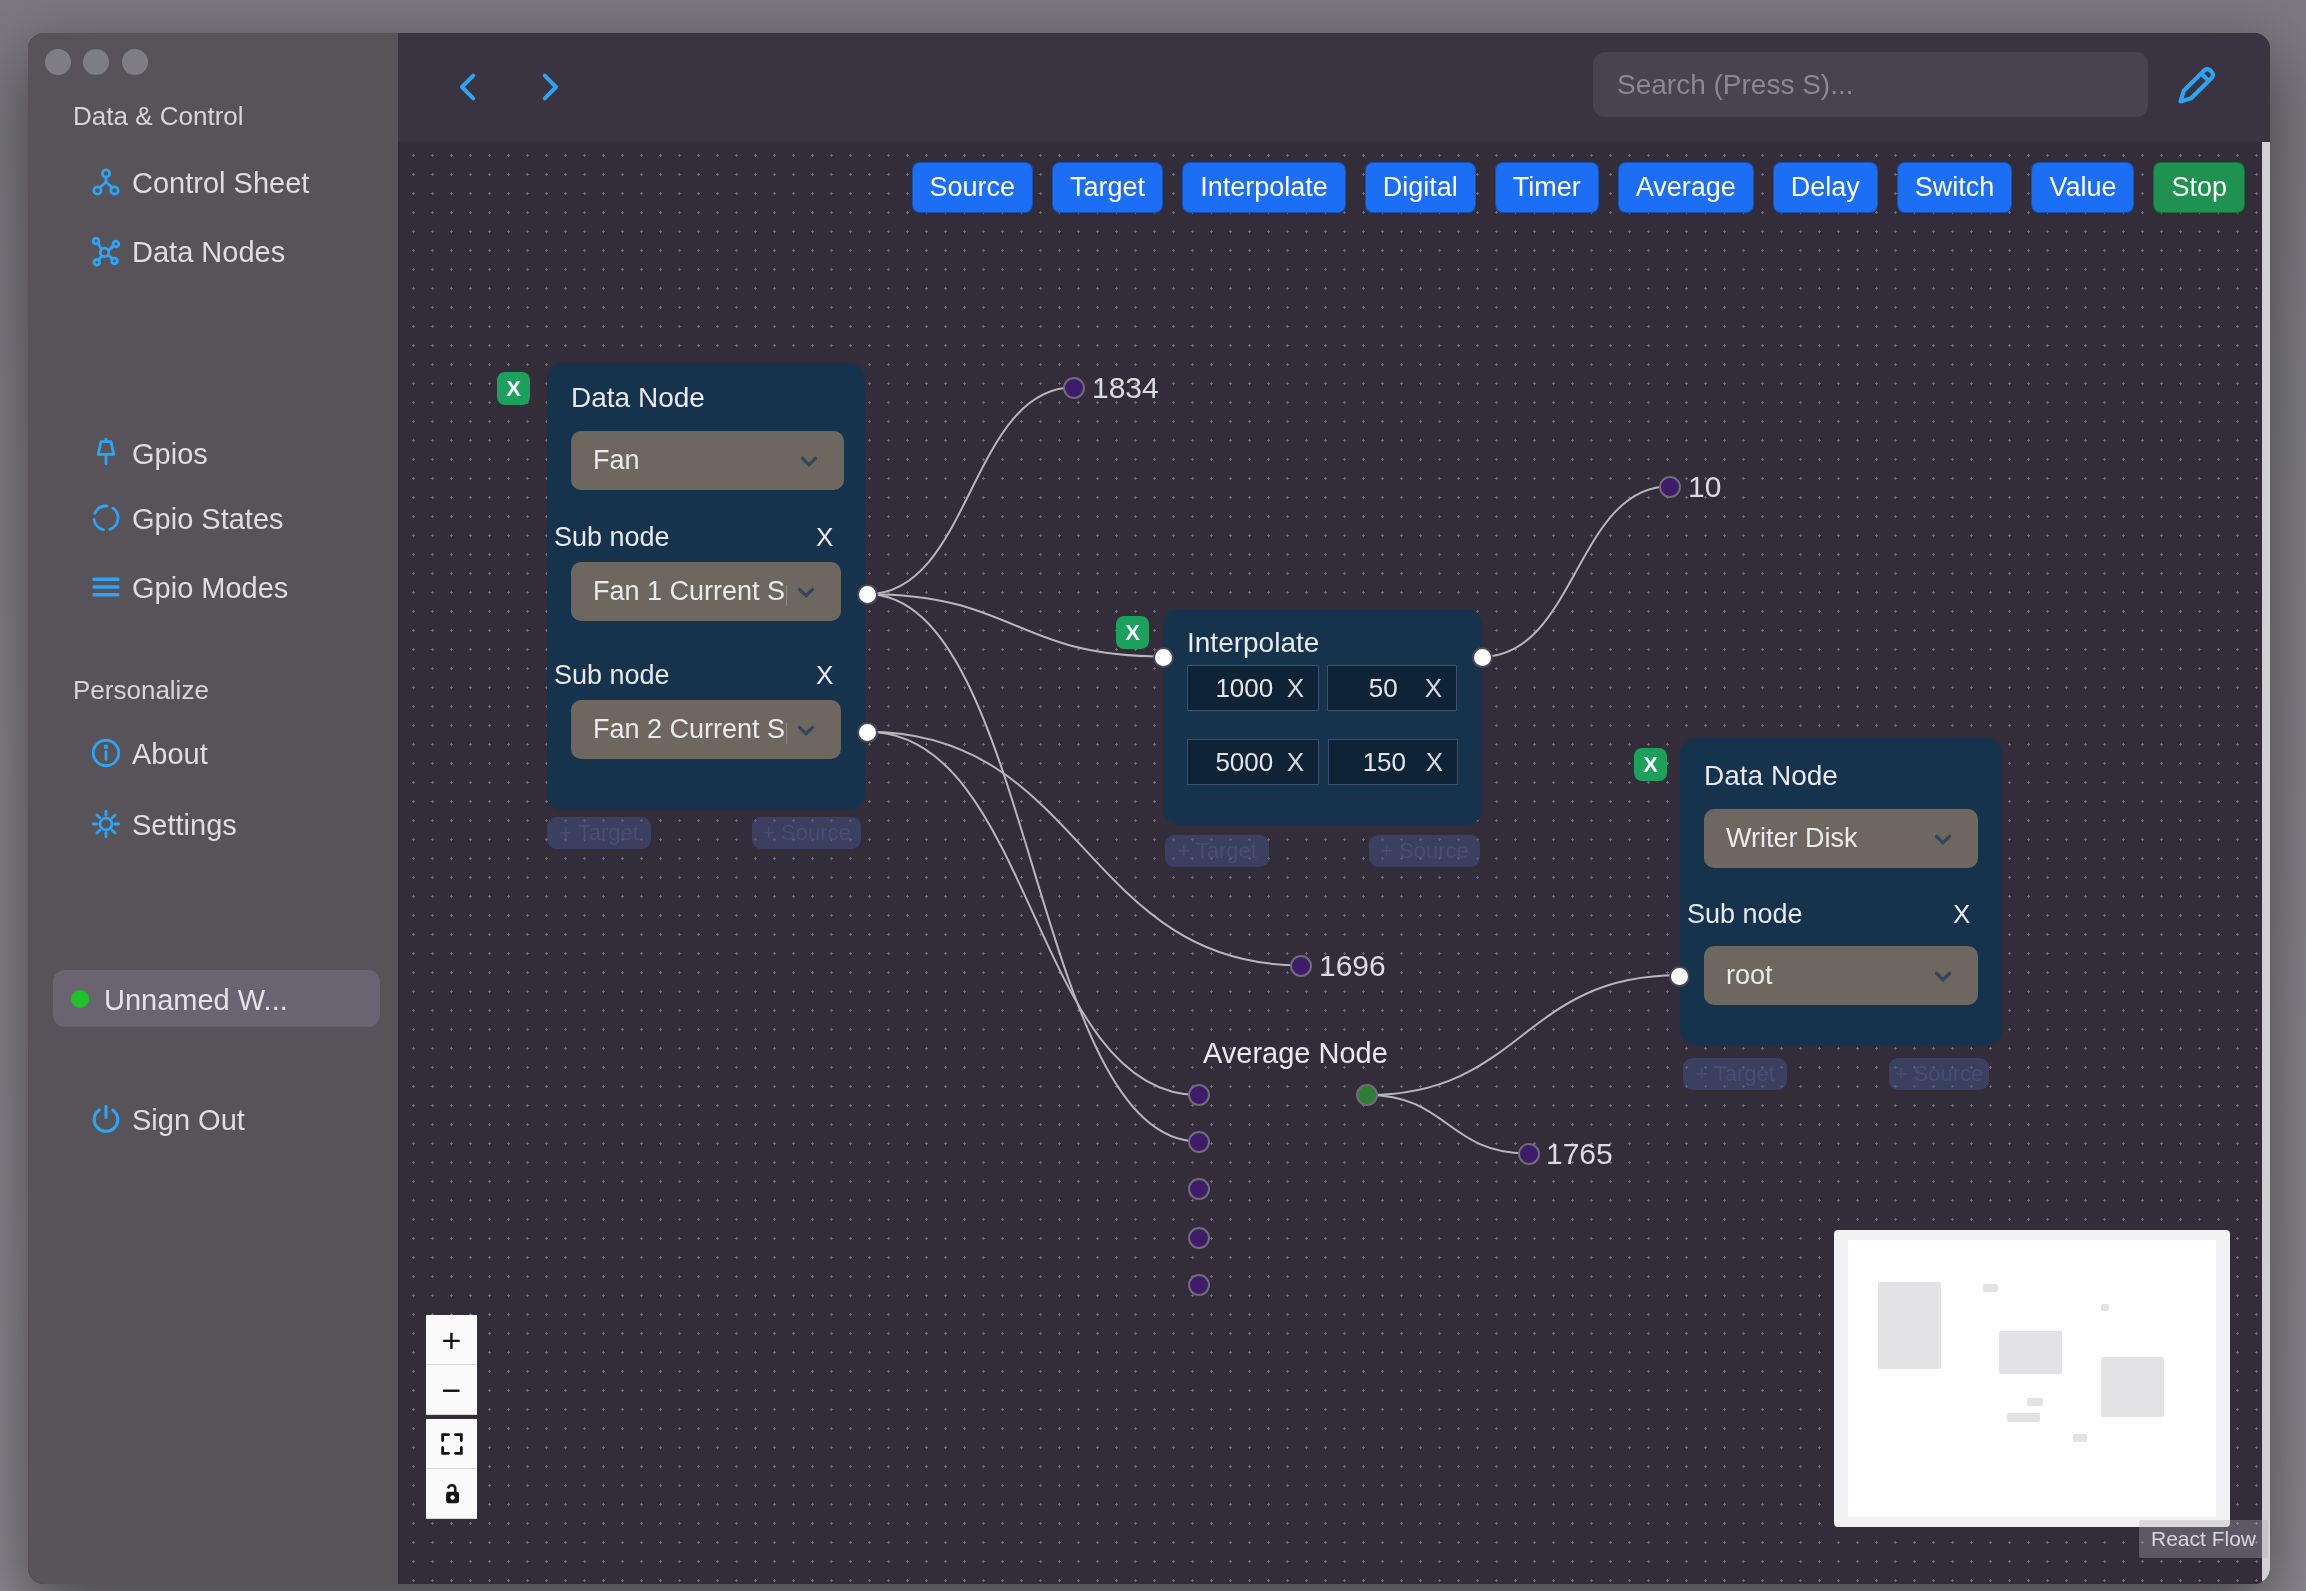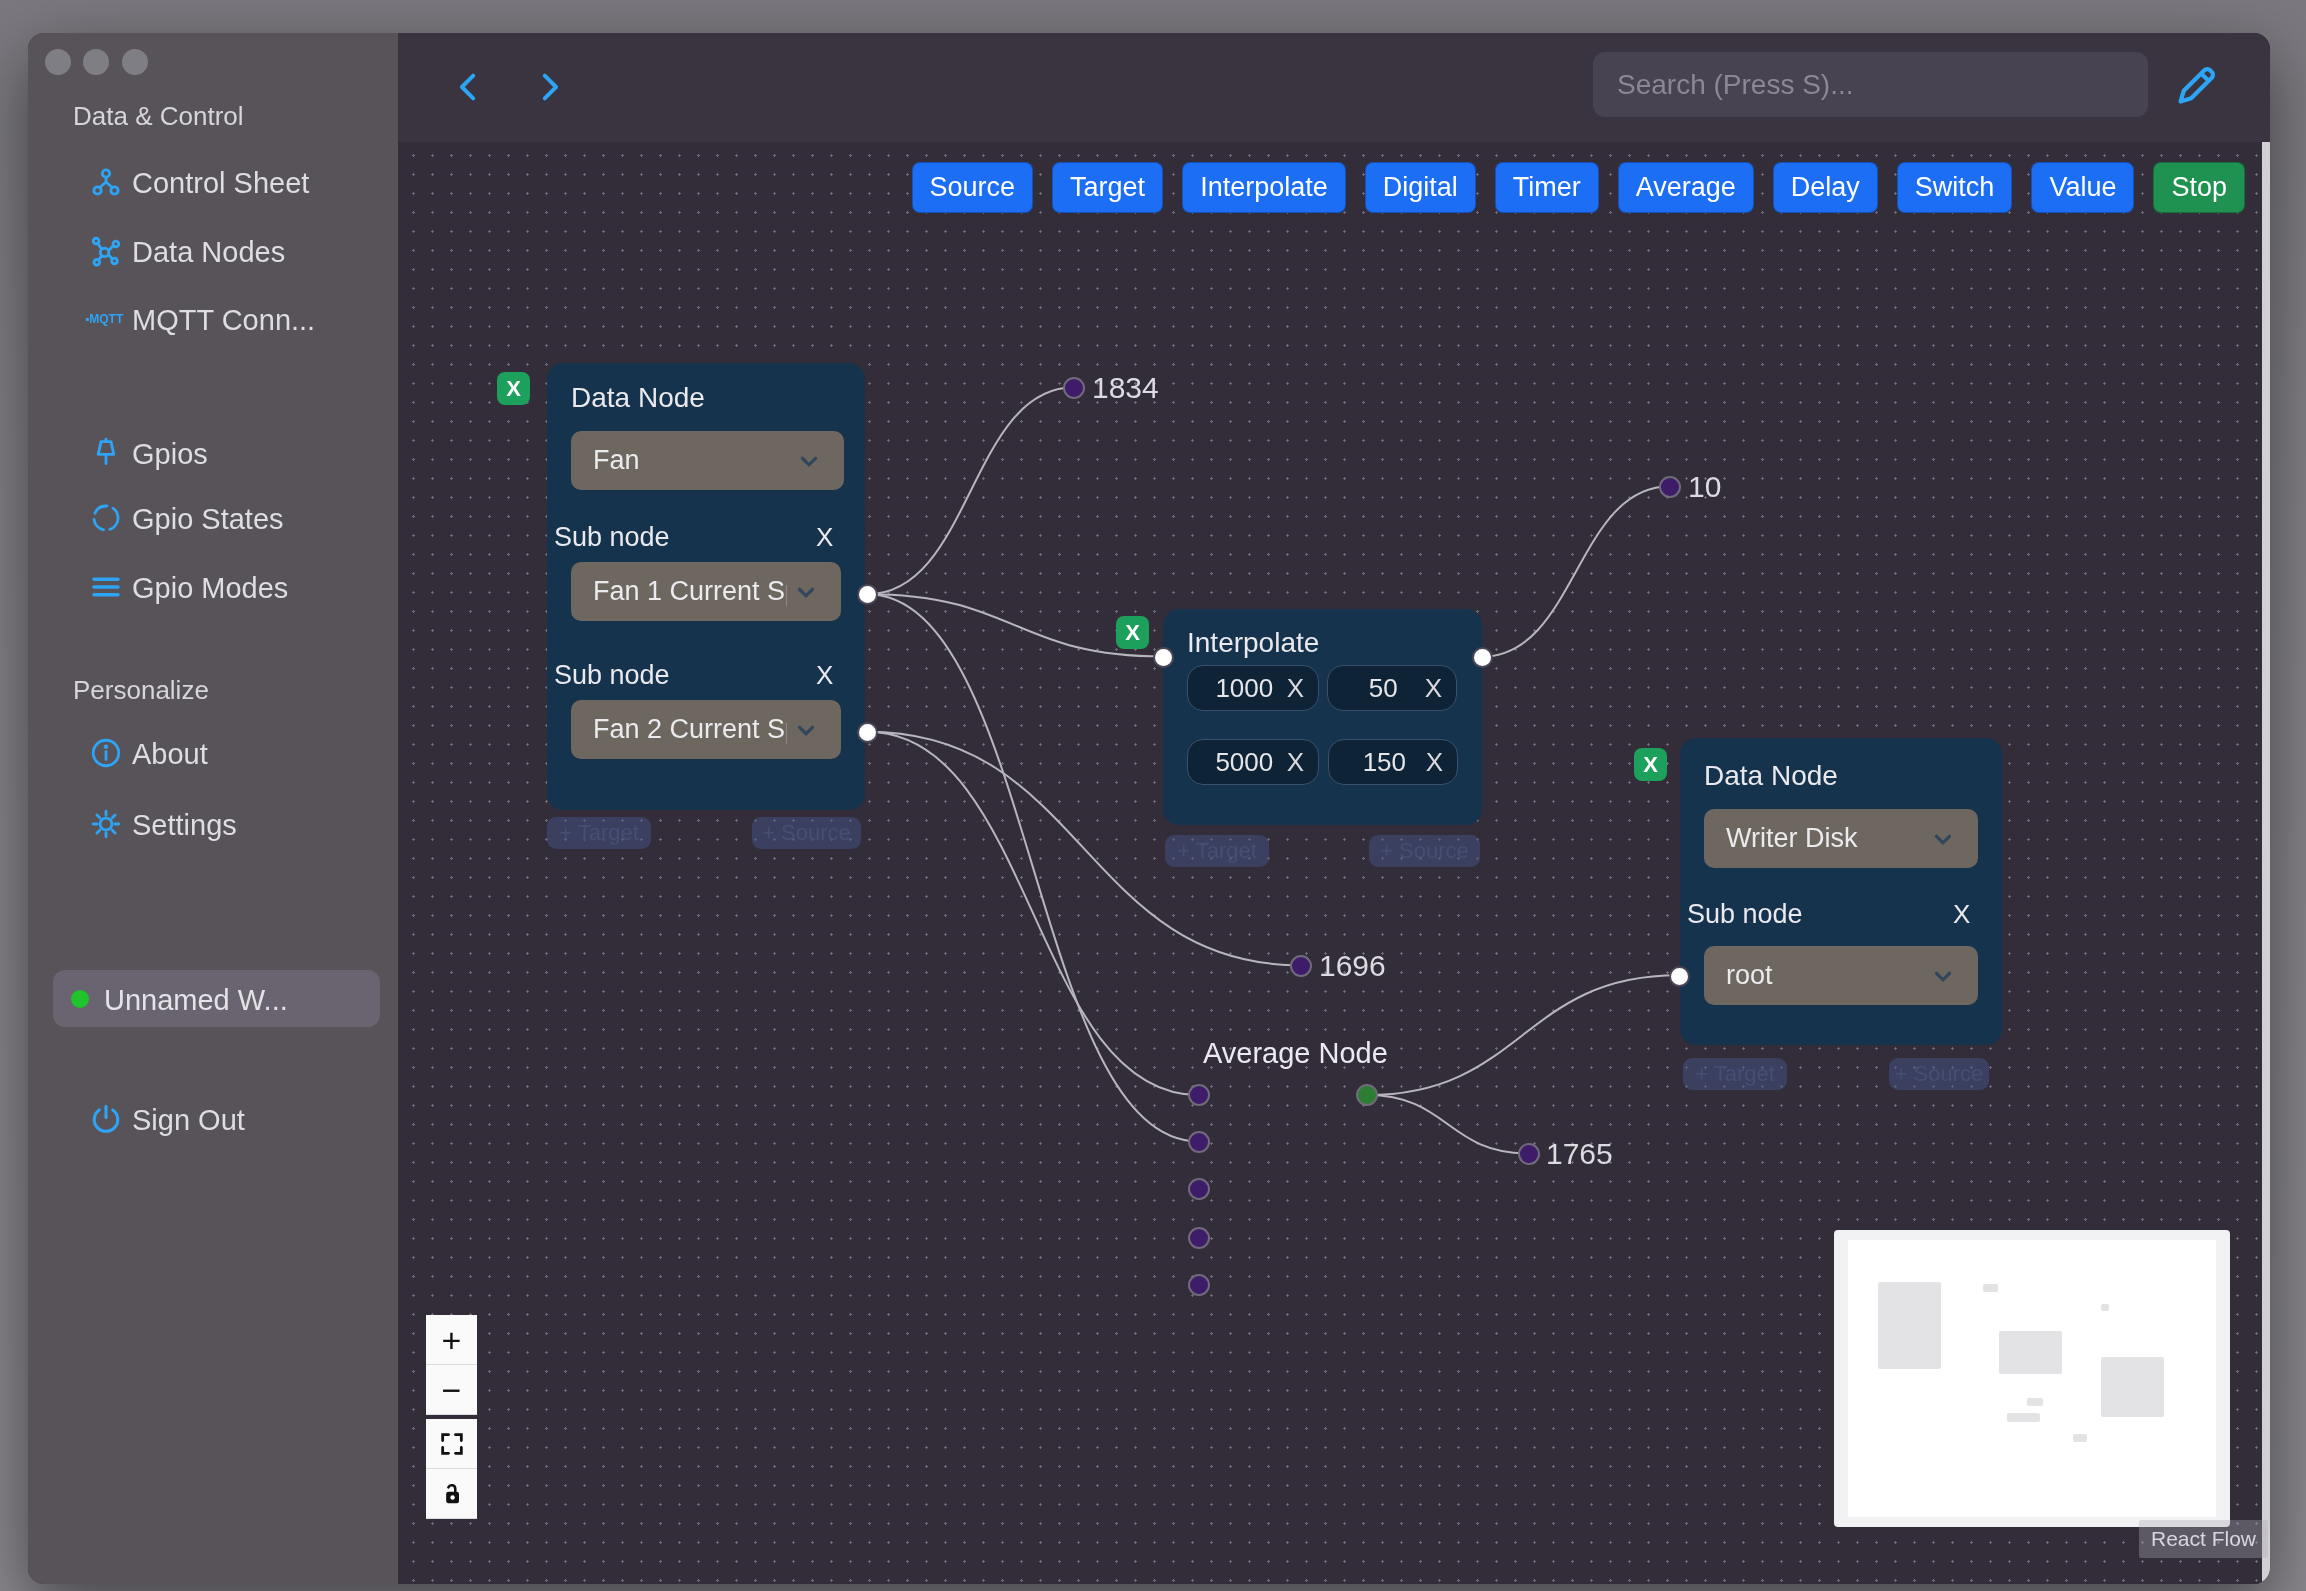--- a/index.html
+++ b/index.html
@@ -69,21 +69,21 @@
   .sub-x{font-size:26px;color:#e9e9ee;cursor:pointer;}
   .badge-x{
     width:33px;height:33px;border-radius:8px;background:#1ca05c;color:#fff;
     font-size:22px;font-weight:700;display:flex;align-items:center;justify-content:center;cursor:pointer;
   }
   .pill-btn{
     height:32px;border-radius:9px;background:rgba(67,82,133,0.5);color:#454f73;
     font-size:22px;display:flex;align-items:center;justify-content:center;cursor:pointer;
   }
   .itp-input{
-    background:#0e2336;border:1.5px solid #3b506b;border-radius:16px;height:46px;
+    background:#0e2336;border:1.5px solid #3b506b;border-radius:0;height:46px;
     display:flex;align-items:center;padding:0 14px;box-sizing:border-box;color:#e6e5ea;font-size:26px;
   }
   .itp-input .v{flex:1;text-align:center;}
   .itp-input .x{color:#d9d8dd;cursor:pointer;}
   .handle{width:21px;height:21px;border-radius:50%;background:#fff;border:2px solid #4a4656;box-sizing:border-box;}
   .pdot{width:22px;height:22px;border-radius:50%;background:#3e1c69;border:2px solid #6f6b7a;box-sizing:border-box;}
   .gdot{width:22px;height:22px;border-radius:50%;background:#2e7d34;border:2px solid #6f6b7a;box-sizing:border-box;}
   .edge-label{font-size:30px;color:#dcdbe0;white-space:nowrap;}
   #avg-title{left:805px;top:1004px;font-size:29px;color:#eceaf0;white-space:nowrap;}
   
@@ -135,24 +135,20 @@
             <circle cx="5" cy="5" r="2"></circle>
             <circle cx="19" cy="7" r="2"></circle>
             <circle cx="5.5" cy="20" r="2"></circle>
             <circle cx="18" cy="19" r="2"></circle>
           <path d="M9 10.8 L6.2 6.6 M13.8 11.6 L17.3 8.2 M9.2 15.3 L6.6 18.5 M13.8 14.6 L16.5 17.6"></path>
         </svg>
       </span>
       <span class="abs side-label">Data Nodes</span>
     </div>
 
-    <div class="abs side-item" style="top:258px">
-      <span class="abs mqtt-ic">▪<span>MQTT</span></span>
-      <span class="abs side-label">MQTT Conn...</span>
-    </div>
 
     <div class="abs side-item" style="top:392px">
       <span class="abs side-icon">
         <svg viewBox="0 0 24 24" width="34" height="34" fill="none" stroke="#2da4f4" stroke-width="2" stroke-linecap="round" stroke-linejoin="round">
           <path d="M8.5 4 H15.5 L17.5 13 H6.5 Z M12 13 V19.5 M12 2.2 V4"></path>
         </svg>
       </span>
       <span class="abs side-label">Gpios</span>
     </div>
 

